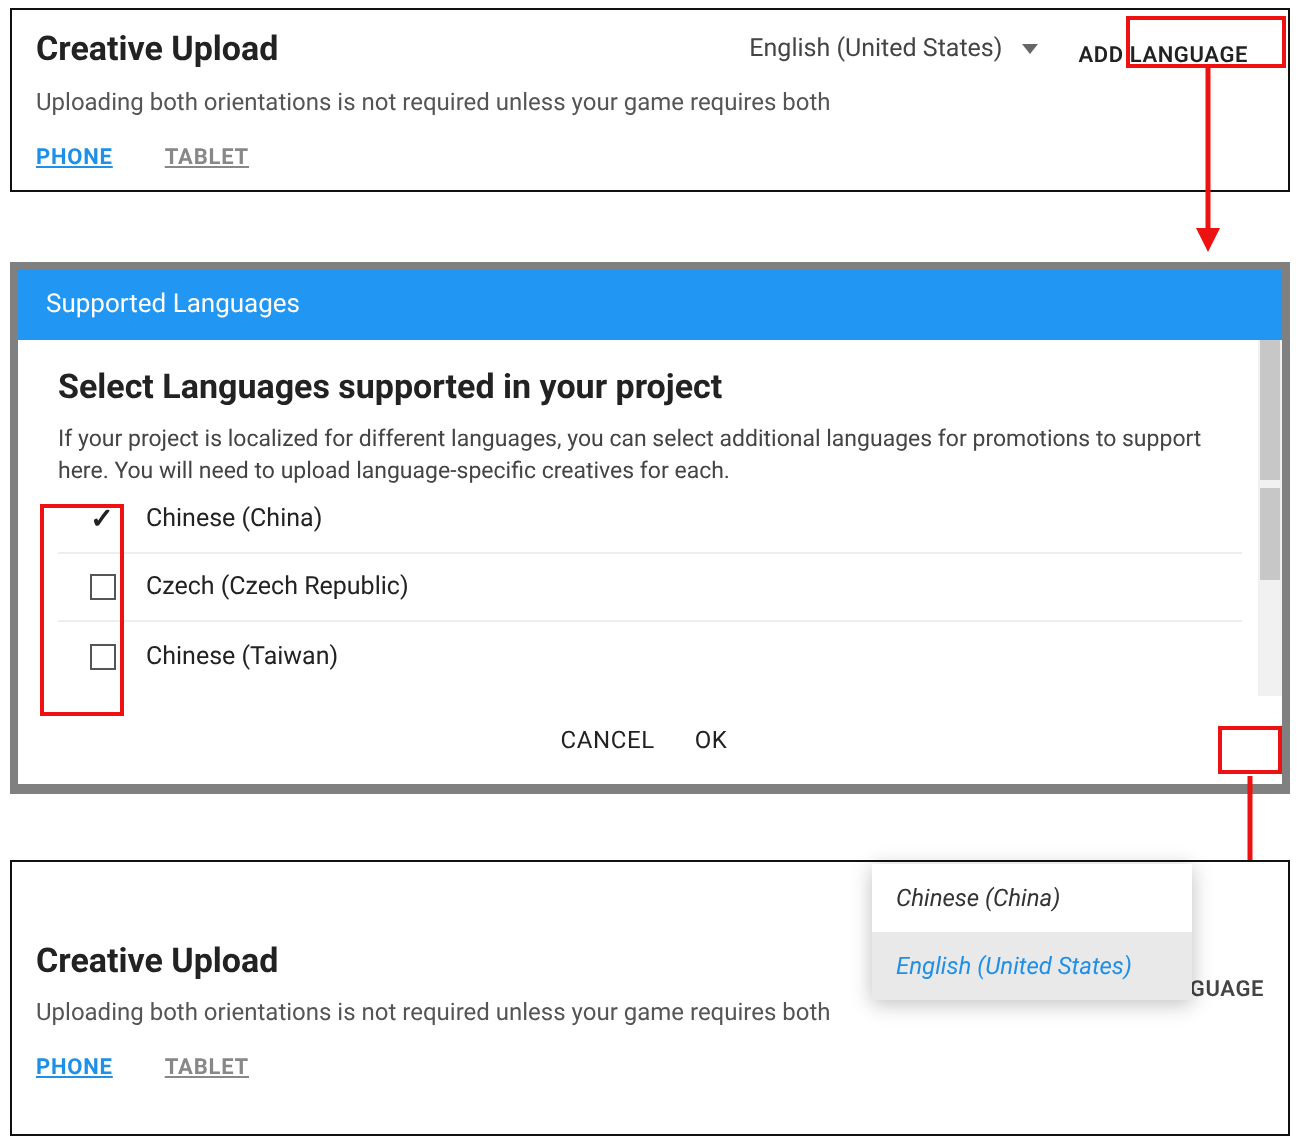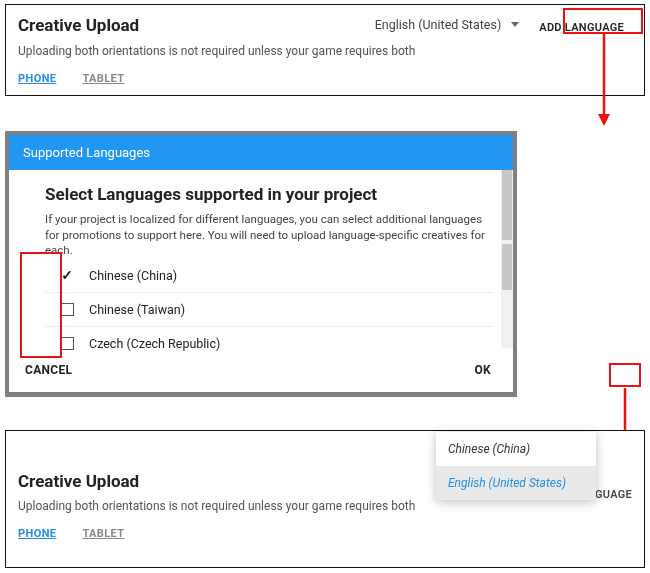--- a/index.html
+++ b/index.html
@@ -59,37 +59,37 @@
   
   .redbox { position: absolute; border: 2px solid #e11; pointer-events: none; }
 
   
   .arrow-svg { position: absolute; pointer-events: none; }
 
   
   .panel2 {
     position: absolute;
     left: 5px; top: 131px;
-    width: 512px; height: 266px;
+    width: 640px; height: 266px;
     background: #808080;
     padding: 4px;
   }
   .dlg-header {
     background: #2196f3;
     color: #fff;
     font-size: 13px;
     padding: 10px 14px;
   }
   .dlg-body-wrap {
     position: relative;
     background: #fff;
     height: 222px;
   }
   .dlg-body {
-    padding: 14px 20px 0 36px;
+    padding: 14px 20px 0 20px;
     height: 178px;
     position: relative;
   }
   .dlg-title { font-size: 17px; font-weight: 700; margin-bottom: 8px; }
   .dlg-desc { font-size: 11.5px; color: #444; line-height: 1.35; margin-bottom: 0; }
   .lang-list { }
   .lang-row {
     display: flex; align-items: center;
     height: 34px;
     border-bottom: 1px solid #eee;
@@ -108,25 +108,25 @@
     position: absolute; right: 0; top: 0; width: 12px; height: 178px;
     background: #f1f1f1;
   }
   .fake-sb-thumb1 {
     position:absolute; right:1px; top:0; width:10px; height:70px; background:#c7c7c7;
   }
   .fake-sb-thumb2 {
     position:absolute; right:1px; top:74px; width:10px; height:46px; background:#c7c7c7;
   }
   .dlg-actions {
-    display:flex; justify-content:space-between; align-items:center;
+    display:flex; justify-content:center; align-items:center;
     gap: 14px;
     padding: 0 16px;
     height: 44px;
-    font-size: 12px; font-weight: 700;
+    font-size: 12px; font-weight: 400;
     letter-spacing: 0.3px;
   }
   .ok-btn { padding: 4px 6px; }
 
   
   .panel3 {
     position: absolute;
     left: 5px; top: 430px;
     width: 640px; height: 138px;
     border: 1px solid #111;
@@ -197,27 +197,27 @@
         <div class="lang-row">
           <span class="lr-check">
               <span class="chk-mark">✓</span>
             </span>
           <span>Chinese (China)</span>
         </div>
         <div class="lang-row">
           <span class="lr-check">
               <span class="chk-empty"></span>
             </span>
-          <span>Chinese (Taiwan)</span>
+          <span>Czech (Czech Republic)</span>
         </div>
         <div class="lang-row">
           <span class="lr-check">
               <span class="chk-empty"></span>
             </span>
-          <span>Czech (Czech Republic)</span>
+          <span>Chinese (Taiwan)</span>
         </div>
       </div>
       <div class="fake-sb">
         <div class="fake-sb-thumb1"></div>
         <div class="fake-sb-thumb2"></div>
       </div>
     </div>
     <div class="dlg-actions">
       <span>CANCEL</span>
       <span class="ok-btn">OK</span>

